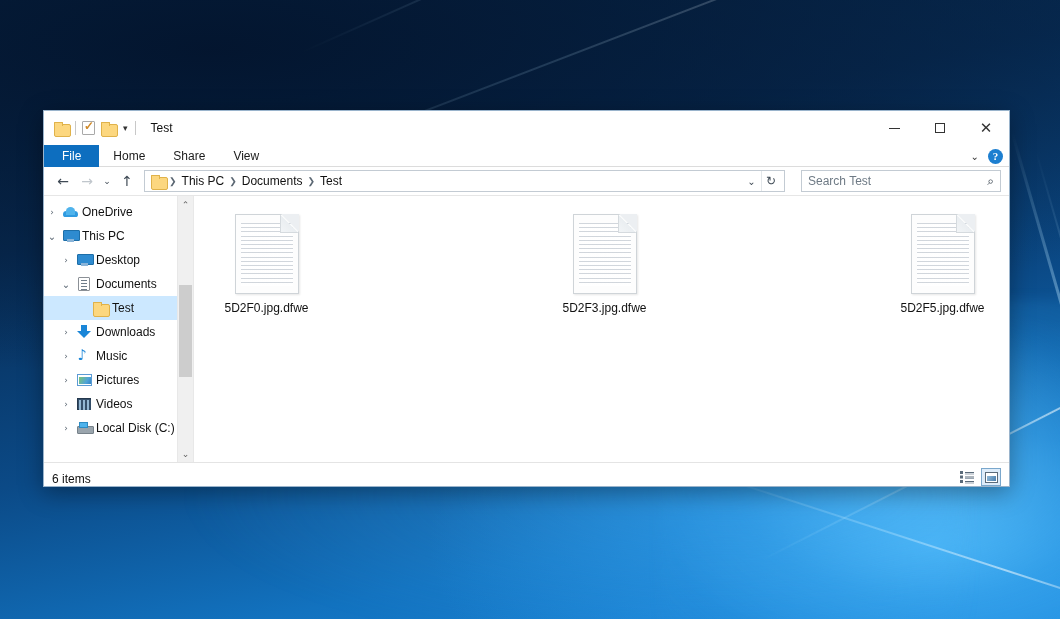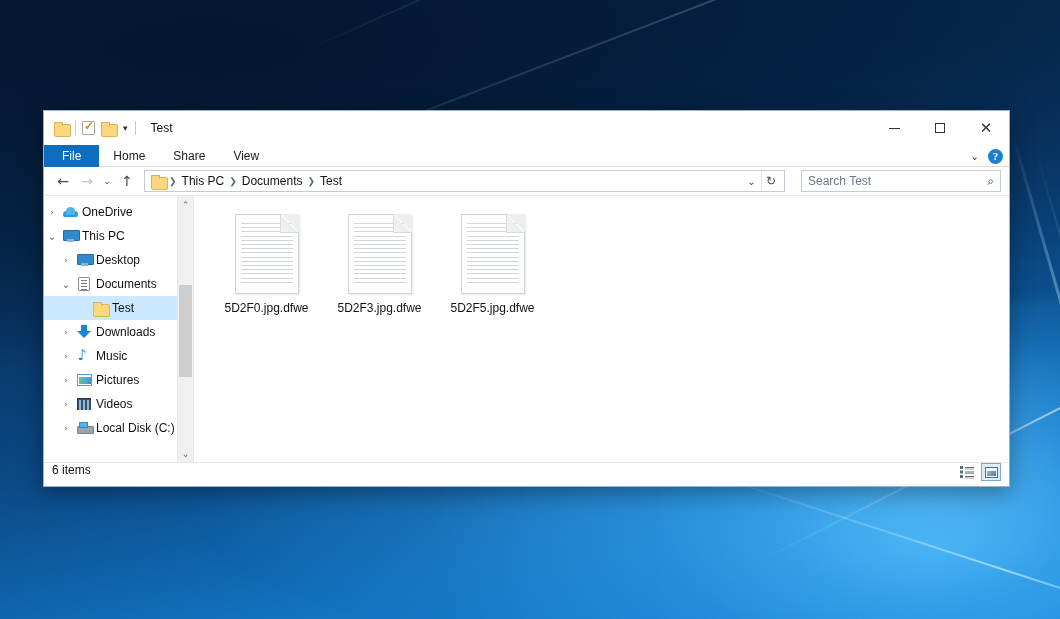--- a/index.html
+++ b/index.html
@@ -246,20 +246,21 @@
   .sb-track{ flex:1; width:16px; position:relative; }
   .sb-thumb{
     position:absolute; left:1px; width:13px; top:72px; height:92px; background:#cdcdcd;
   }
 
   
   .content {
     flex:1; background:#fff; padding:12px 10px 0 16px; position:relative;
     display:flex; flex-wrap:wrap; align-content:flex-start; gap:17px 0;
     overflow:hidden;
+    justify-content:space-between;
   }
   .file-item {
     width:113px; height:118px; display:flex; flex-direction:column;
     align-items:center; padding-top:6px;
   }
   .doc-ico { width:64px; height:80px; position:relative; }
   .doc-page {
     position:absolute; inset:0;
     background:#fdfdfd;
     border:1px solid #cfd4d8;
@@ -289,21 +290,21 @@
     background:linear-gradient(225deg,#dfe4e9 0%, #f2f5f7 100%);
   }
   .file-name {
     font-size:12px; color:#111; margin-top:7px; text-align:center;
     white-space:nowrap;
   }
 
   
   .statusbar {
     height:24px; flex:0 0 24px; border-top:1px solid #e4e4e4; background:#fff;
-    display:flex; align-items:flex-start; padding:0 8px; position:relative;
+    display:flex; align-items:flex-end; padding:0 8px; position:relative;
   }
   .status-text { font-size:12px; color:#111; }
   .view-btns { margin-left:auto; display:flex; align-items:center; gap:4px; }
   .view-btn {
     width:20px; height:18px; display:flex; align-items:center; justify-content:center;
     position:relative;
   }
   .view-btn.active { border:1px solid #7aa7cc; background:#ddecfa; }
   .vb-details { width:14px; height:12px; position:relative; }
   .vb-details::before{

